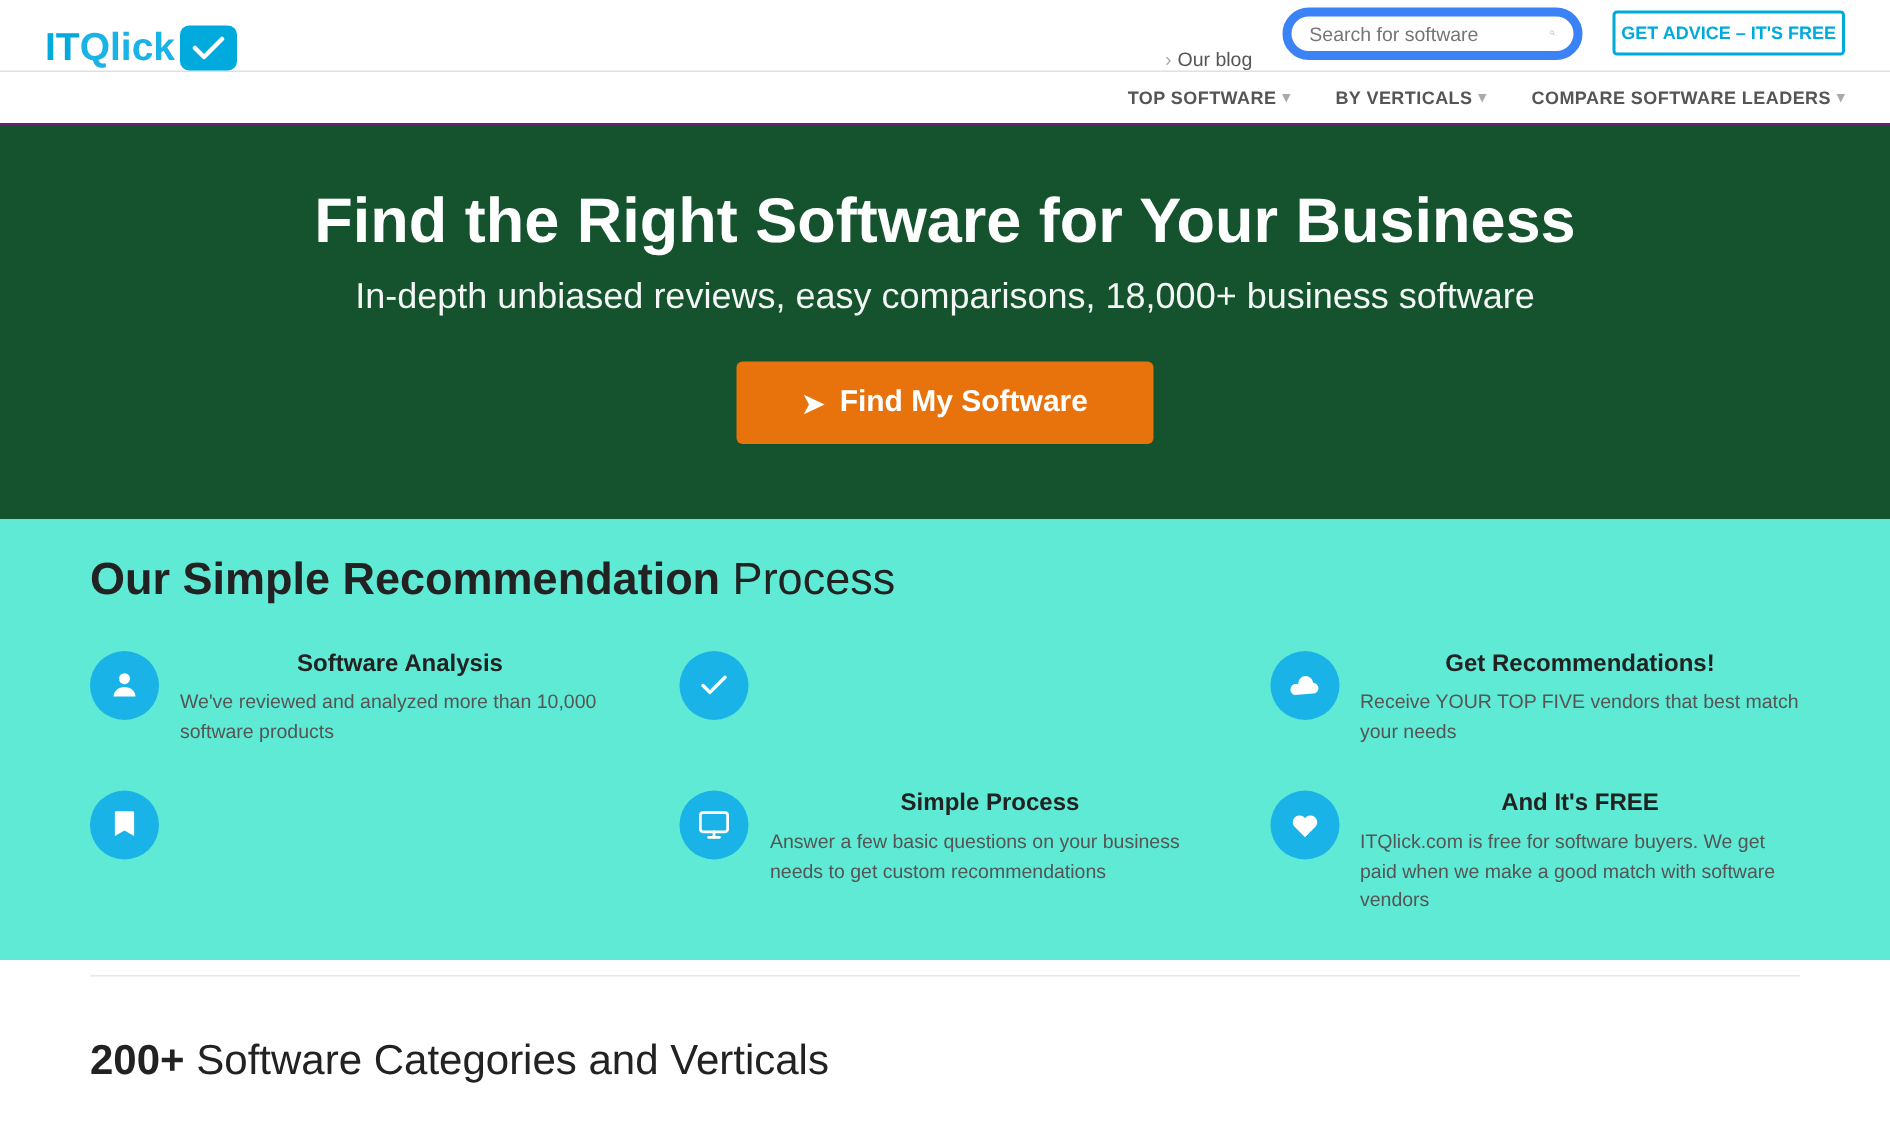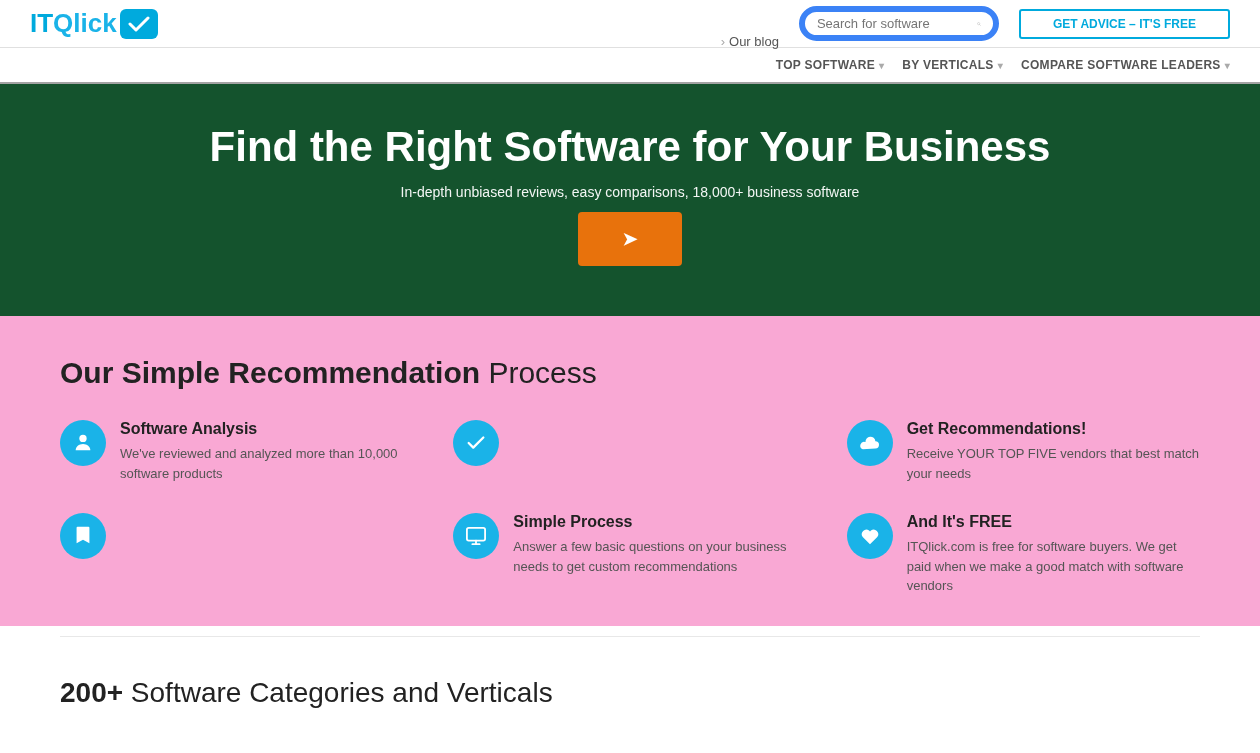--- a/index.html
+++ b/index.html
@@ -1,21 +1,21 @@
 <!DOCTYPE html>
 <html><head>
   <meta charset="utf-8">
   <style>
     * { margin: 0; padding: 0; box-sizing: border-box; }
     body { font-family: Arial, Helvetica, sans-serif; font-size: 14px; color: #333; background: #fff; width: 1260px; }
 
     
     header {
       display: flex;
-      align-items: center;
+      align-items: flex-end;
       justify-content: space-between;
       padding: 0 30px;
       height: 48px;
       border-bottom: 1px solid #e0e0e0;
       background: #fff;
     }
     .logo-area {
       display: flex;
       align-items: center;
     }
@@ -72,38 +72,38 @@
       font-size: 13px;
       color: #999;
       width: 160px;
       background: transparent;
     }
     .search-box svg { width: 14px; height: 14px; color: #aaa; }
     .advice-btn {
       background: #fff;
       color: #00aadd;
       border: 2px solid #00aadd;
-      padding: 6px 32px;
+      padding: 6px 4px;
       border-radius: 3px;
       font-size: 12px;
       font-weight: bold;
       cursor: pointer;
       white-space: nowrap;
     }
 
     
     nav {
       display: flex;
       justify-content: flex-end;
       align-items: center;
       background: #fff;
-      border-bottom: 2px solid #a3a3a3;
+      border-bottom: 2px solid #701a75;
       padding: 0 30px;
       height: 36px;
-      gap: 18px;
+      gap: 30px;
     }
     .nav-item {
       font-size: 12px;
       font-weight: bold;
       color: #555;
       text-transform: uppercase;
       cursor: pointer;
       display: flex;
       align-items: center;
       gap: 4px;
@@ -119,44 +119,44 @@
       color: #fff;
     }
     .hero h1 {
       font-size: 42px;
       font-weight: bold;
       color: #fff;
       margin-bottom: 14px;
       line-height: 1.1;
     }
     .hero p {
-      font-size: 14px;
-      color: #fff;
-      margin-bottom: 12px;
+      font-size: 24px;
+      color: #fff;
+      margin-bottom: 29px;
       opacity: 0.95;
     }
     .find-btn {
       background: #e8720c;
       color: #fff;
       border: none;
       padding: 16px 44px;
       font-size: 20px;
       font-weight: bold;
       border-radius: 4px;
       cursor: pointer;
       display: inline-flex;
       align-items: center;
       gap: 10px;
     }
     .find-btn .arrow { font-size: 18px; }
 
     
     .recommendation {
-      padding: 40px 60px 30px;
-      background: #f9a8d4;
+      padding: 24px 60px 30px;
+      background: #5eead4;
     }
     .recommendation h2 {
       font-size: 30px;
       font-weight: normal;
       margin-bottom: 30px;
       color: #222;
     }
     .recommendation h2 strong {
       font-weight: bold;
     }
@@ -180,20 +180,21 @@
       justify-content: center;
       flex-shrink: 0;
       color: #fff;
       font-size: 20px;
     }
     .feature-content h3 {
       font-size: 16px;
       font-weight: bold;
       color: #222;
       margin-bottom: 6px;
+      text-align: center;
     }
     .feature-content p {
       font-size: 13px;
       color: #555;
       line-height: 1.5;
     }
 
     
     .divider {
       border: none;
@@ -256,20 +257,21 @@
     <span>COMPARE SOFTWARE LEADERS</span>
     <span class="chevron">▾</span>
   </div>
 </nav>
 
 <section class="hero">
   <h1>Find the Right Software for Your Business</h1>
   <p>In-depth unbiased reviews, easy comparisons, 18,000+ business software</p>
   <button class="find-btn">
     <span class="arrow">➤</span>
+    <span>Find My Software</span>
   </button>
 </section>
 
 <section class="recommendation">
   <h2>
     <strong>Our Simple Recommendation</strong><span> Process</span>
   </h2>
 
   <div class="features-grid">
 

